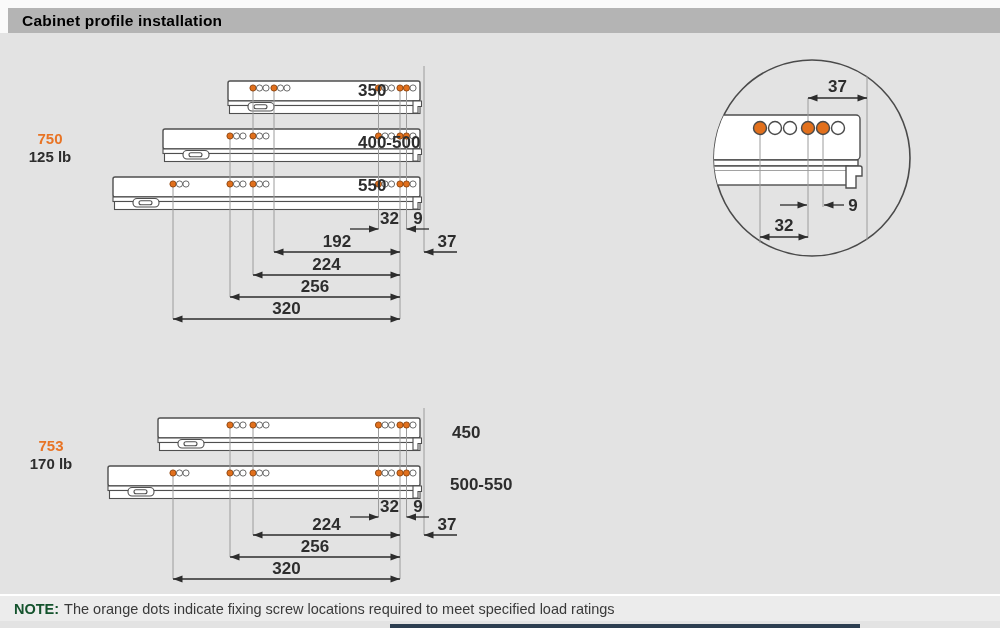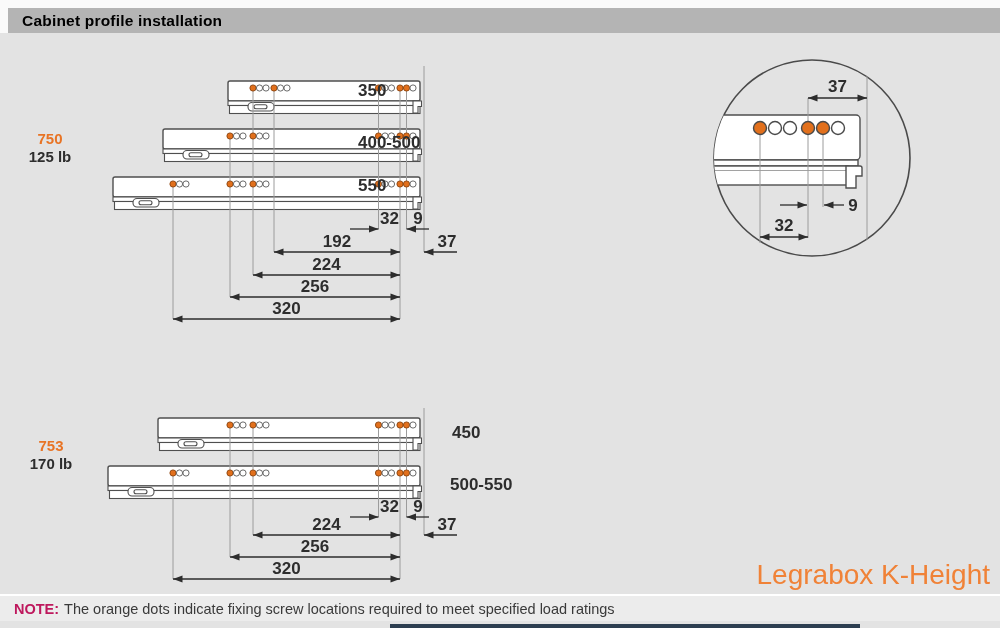--- a/index.html
+++ b/index.html
@@ -7,21 +7,21 @@
          font-family:"Liberation Sans",sans-serif;overflow:hidden}
   .topstrip{position:absolute;left:0;top:0;width:100%;height:8px;background:#fafafa}
   .leftstrip{position:absolute;left:0;top:8px;width:8px;height:25px;background:#fafafa}
   .hbar{position:absolute;left:8px;top:8px;right:0;height:25px;background:#b4b4b4;
         color:#000000;font-size:15.5px;font-weight:bold;line-height:25px;
         padding-left:14px;letter-spacing:.2px}
   .diagram{position:absolute;left:0;top:0}
   .notebar{position:absolute;left:0;top:594px;width:100%;height:27px;background:#ececec;
            border-top:2px solid #fff;font-size:14.5px;line-height:26px;color:#3a3a3a;
            padding-left:14px;box-sizing:border-box;white-space:nowrap}
-  .notelabel{color:#be185d;font-weight:bold;margin-right:5px}
+  .notelabel{color:#14532d;font-weight:bold;margin-right:5px}
   .product{position:absolute;right:10px;top:559px;font-size:28px;color:#f08237}
   .navy{position:absolute;left:390px;top:624px;width:470px;height:4px;background:#2d3e50}
   
   .sb{fill:#ffffff;stroke:#4f4f4f;stroke-width:1.4}
   .sb2{stroke-width:1.1}
   .ho{fill:#e2701c;stroke:#8a4410;stroke-width:.9}
   .hw{fill:#ffffff;stroke:#5a5a5a;stroke-width:.9}
   .HO{fill:#e2701c;stroke:#4a4a4a;stroke-width:1.4}
   .HW{fill:#ffffff;stroke:#4a4a4a;stroke-width:1.4}
   .ext{stroke:#9c9c9c;stroke-width:1;fill:none}
@@ -274,18 +274,17 @@
         <line class="dim" x1="780" y1="205" x2="807" y2="205" marker-end="url(#arw)"></line>
         <line class="dim" x1="824" y1="205" x2="844" y2="205" marker-start="url(#arw)"></line>
         <line class="dim" x1="760" y1="237" x2="808" y2="237" marker-start="url(#arw)" marker-end="url(#arw)"></line>
       </g>
       <text class="dt" x="837.5" y="92">37</text>
       <text class="dt" x="853" y="211">9</text>
       <text class="dt" x="784" y="231">32</text>
     </g>
   </svg>
 
-  <div class="product">Legrabox K-Height</div>
 
   <div class="notebar"><span class="notelabel">NOTE:</span><span>The orange dots indicate fixing screw locations required to meet specified load ratings</span></div>
 
   <div class="navy"></div>
 </div>
 
 </body></html>

